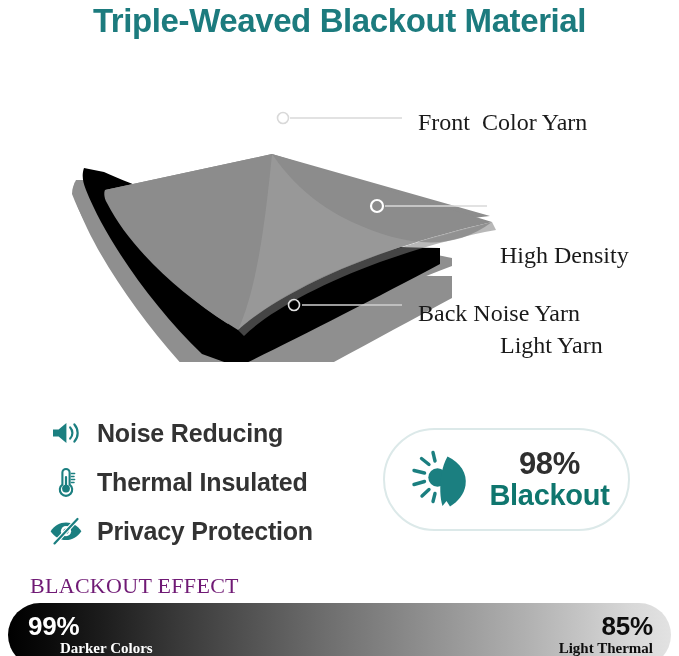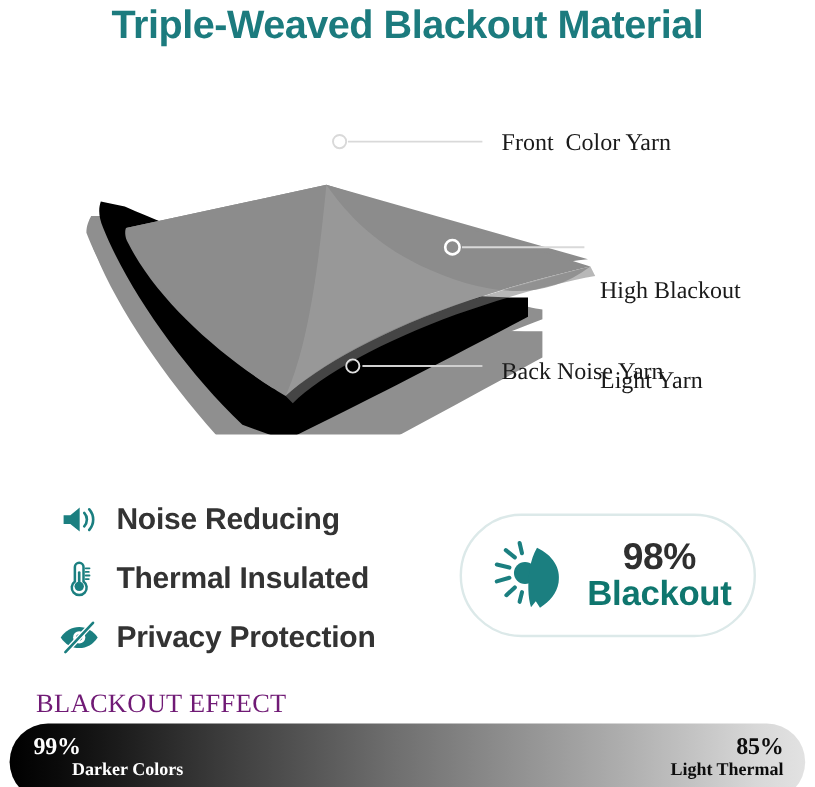--- a/index.html
+++ b/index.html
@@ -40,21 +40,21 @@
     width: 679px;
     height: 300px;
   }
   #fabric-diagram svg {
     display: block;
   }
 
   .callout-label {
     position: absolute;
     font-family: "Liberation Serif", serif;
-    font-size: 20px;
+    font-size: 24px;
     color: #1a1a1a;
     white-space: pre;
     line-height: 1.25;
   }
   #label-front   { left: 418px; top: 107px; }
   #label-high    { left: 500px; top: 180px; }
   #label-back    { left: 418px; top: 298px; }
 
   
   #feature-list {
@@ -168,23 +168,23 @@
   }
   .bar-stat {
     position: absolute;
     top: 9px;
     line-height: 1.08;
   }
   #bar-stat-left  { left: 20px;  text-align: left;  }
   #bar-stat-right { right: 18px; text-align: right; }
 
   .bar-pct {
-    font-family: Liberation Serif, serif;
-    font-weight: bold;
-    font-size: 20px;
+    font-family: Liberation Sans, sans-serif;
+    font-weight: bold;
+    font-size: 26px;
     letter-spacing: -0.2px;
   }
   .bar-cap {
     font-family: "Liberation Serif", serif;
     font-weight: bold;
     font-size: 15px;
     margin-left: 32px;
   }
   #bar-stat-left .bar-pct, #bar-stat-left .bar-cap { color: #ffffff; }
   #bar-stat-right .bar-pct, #bar-stat-right .bar-cap { color: #0d0d0d; }
@@ -262,21 +262,21 @@
     <g>
       <line x1="302" y1="243" x2="402" y2="243" stroke="#cfcfcf" stroke-width="1.6"></line>
       <circle cx="294" cy="243" r="5.5" fill="none" stroke="#e0e0e0" stroke-width="1.6"></circle>
     </g>
   </svg>
 </div>
 
 <div class="callout-label" id="label-front">Front  Color Yarn</div>
 
 <div class="callout-label" id="label-high">
-  <div>High Blackout</div>
+  <div>High Density</div>
   <div>Light Yarn</div>
 </div>
 
 <div class="callout-label" id="label-back">Back Noise Yarn</div>
 
 <div id="feature-list">
 
   <div class="feature-row">
     <span class="feature-icon">
       <svg width="34" height="34" viewBox="0 0 34 34" xmlns="http://www.w3.org/2000/svg">

